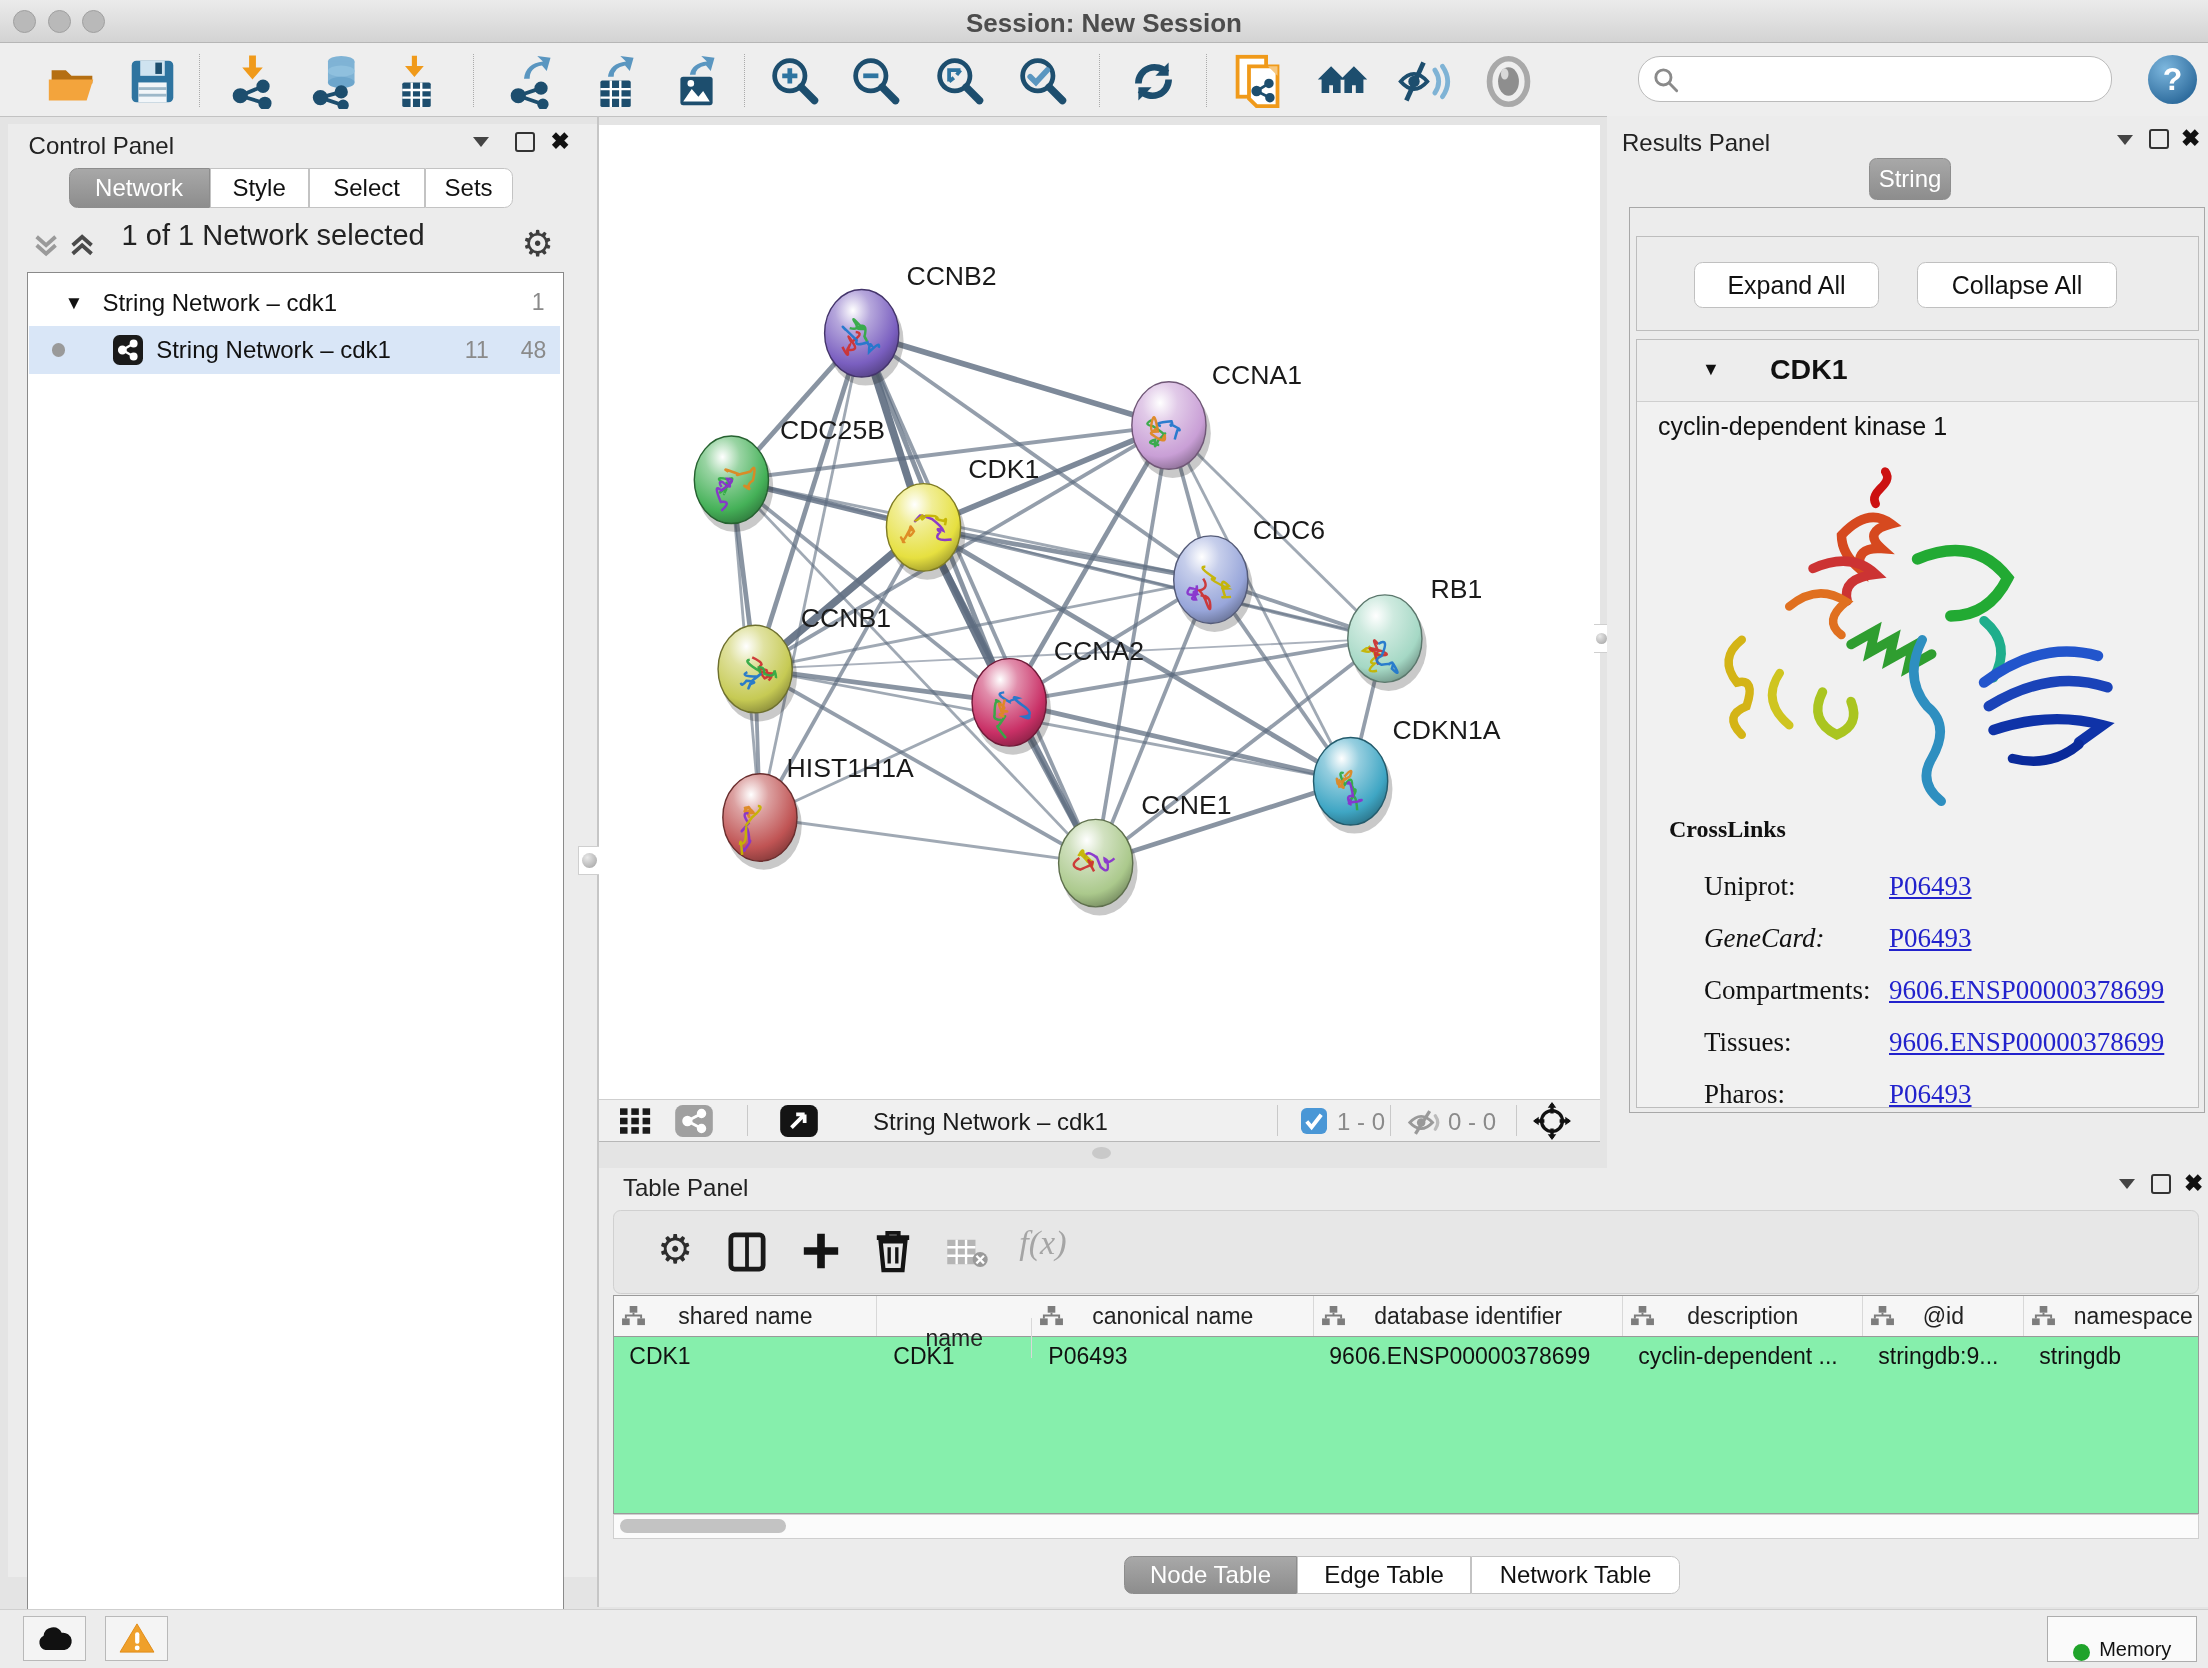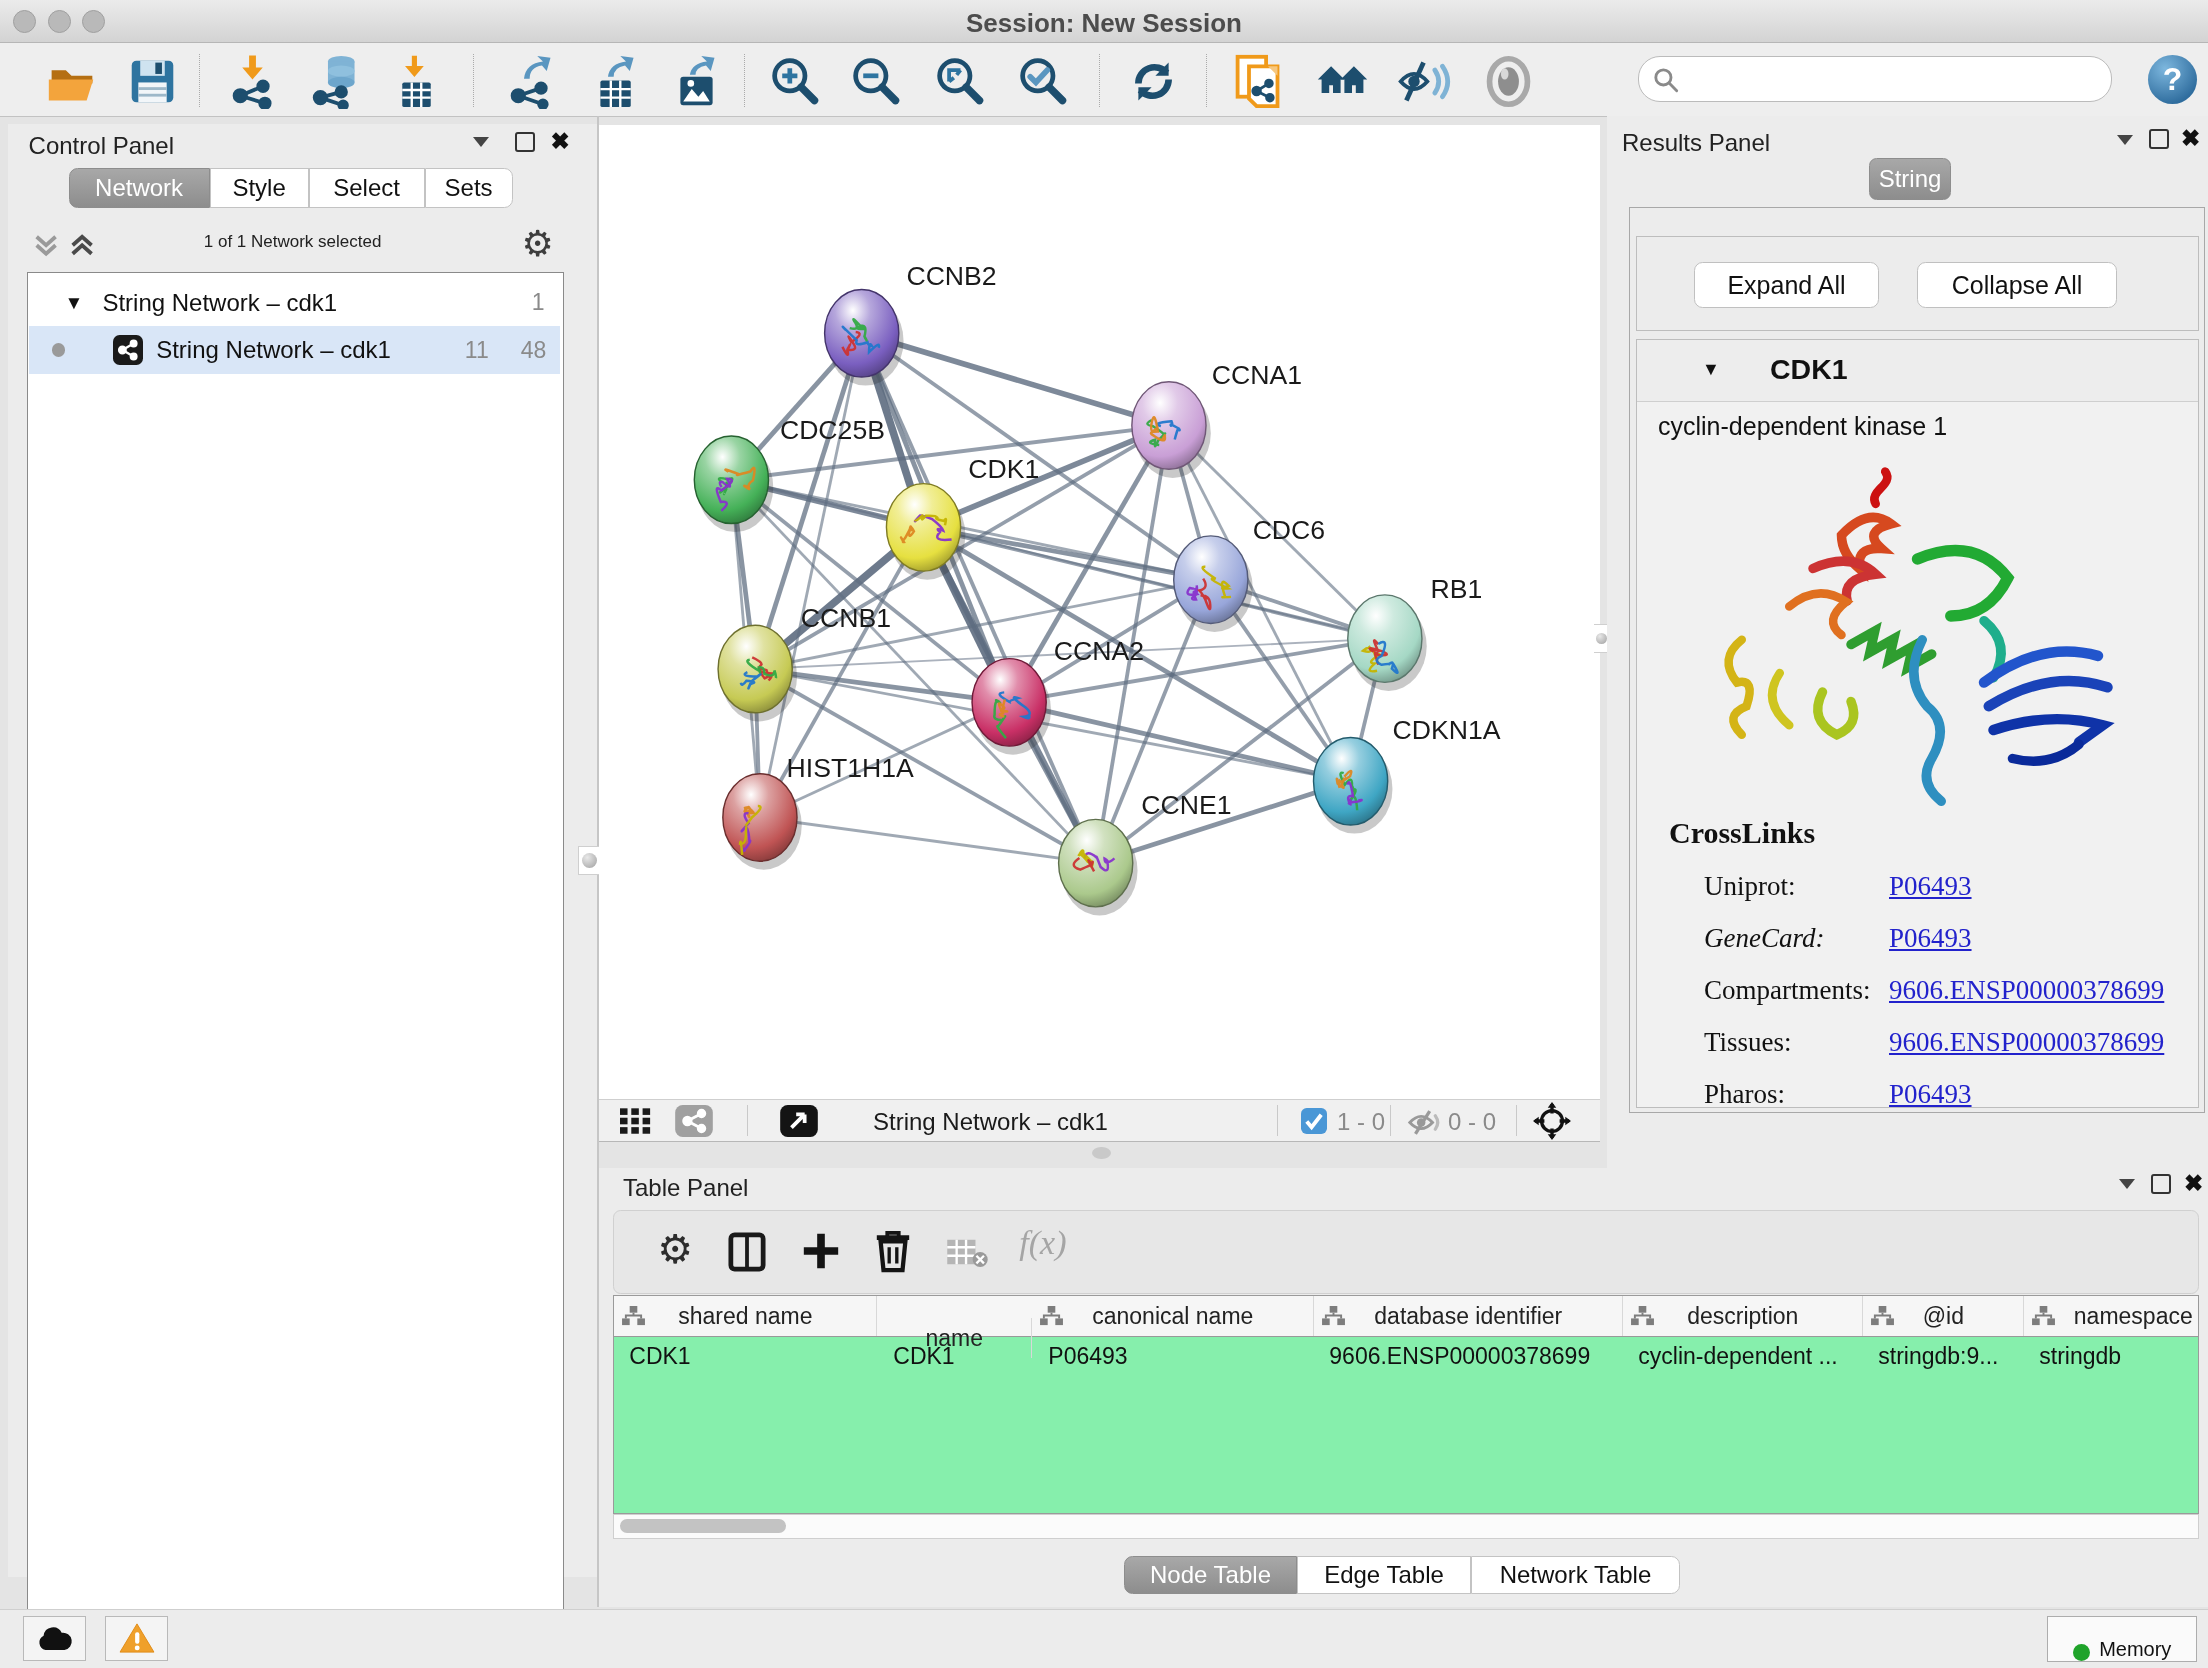--- a/index.html
+++ b/index.html
@@ -284,21 +284,21 @@
   <div class="abs tab" style="left:417px;top:44px;width:88px;border-radius:0 8.6px 8.6px 0">
        <span>Sets</span>
     </div>
 
   <svg class="abs" style="left:23px;top:107px" width="34" height="28.5" viewBox="0 0 36 30">
     <path d="M6 6 l10 9 10-9 M6 15 l10 9 10-9" fill="none" stroke="#9a9a9a" stroke-width="4"></path>
   </svg>
   <svg class="abs" style="left:59px;top:107px" width="34" height="28.5" viewBox="0 0 36 30">
     <path d="M6 24 l10-9 10 9 M6 15 l10-9 10 9" fill="none" stroke="#4a4a4a" stroke-width="4"></path>
   </svg>
-  <div class="abs" style="left:114px;top:108px;width:342px;text-align:center;font-size:17px;color:#222">1 of 1 Network selected</div>
+  <div class="abs" style="left:114px;top:95px;width:342px;text-align:left;font-size:29px;color:#222">1 of 1 Network selected</div>
   <div class="abs" style="left:514px;top:99px;font-size:36px;color:#3d3d3d">⚙</div>
 
   <div id="cp-tree" class="abs">
     <div class="abs treerow" style="top:5.7px">
       <span style="margin-left:36px;font-size:19px;color:#111">▼</span>
       <span style="margin-left:19px;font-size:24px;color:#111">String Network – cdk1</span>
       <span class="cnt" style="margin-left:auto;margin-right:15px">1</span>
     </div>
     <div class="abs treerow sel" style="top:53px">
       <span style="margin-left:23px;width:13.3px;height:13.3px;border-radius:50%;background:#9a9a9a;display:inline-block"></span>
@@ -621,21 +621,21 @@
       <path d="M230,120 q60,-25 95,20 q-20,40 -60,40" stroke="#22aa33" stroke-width="12"></path>
       <path d="M300,185 q30,25 10,60" stroke="#1fae8c" stroke-width="10"></path>
       <path d="M235,205 q-20,40 5,70 q25,20 5,55 q-15,25 10,45" stroke="#2e8fc0" stroke-width="10"></path>
       <path d="M300,250 q60,-45 120,-28" stroke="#2255cc" stroke-width="11"></path>
       <path d="M305,275 q65,-40 125,-20" stroke="#1a43b8" stroke-width="11"></path>
       <path d="M310,300 q60,-20 115,-5 l-25,18" stroke="#0f33a8" stroke-width="11"></path>
       <path d="M330,330 q40,10 70,-15" stroke="#0a2a9a" stroke-width="10"></path>
     </g>
   </svg>
 
-  <div class="abs serif" style="left:32px;top:476px;font-size:30px;font-weight:bold;color:#111">CrossLinks</div>
+  <div class="abs serif" style="left:32px;top:476px;font-size:24px;font-weight:bold;color:#111">CrossLinks</div>
   <div id="crosslinks" class="abs" style="left:0;top:521px;width:100%">
       <div style="position: relative; height: 52px;">
         <span class="serif xl-label" style="position: absolute; left: 67px; top: 9.5px;">Uniprot:</span>
         <span class="serif xl-value" style="position: absolute; left: 252px; top: 9.5px;">P06493</span>
       </div>
       <div style="position: relative; height: 52px;">
         <span class="serif xl-label" style="position: absolute; left: 67px; top: 9.5px; font-style: italic;">GeneCard:</span>
         <span class="serif xl-value" style="position: absolute; left: 252px; top: 9.5px;">P06493</span>
       </div>
       <div style="position: relative; height: 52px;">

